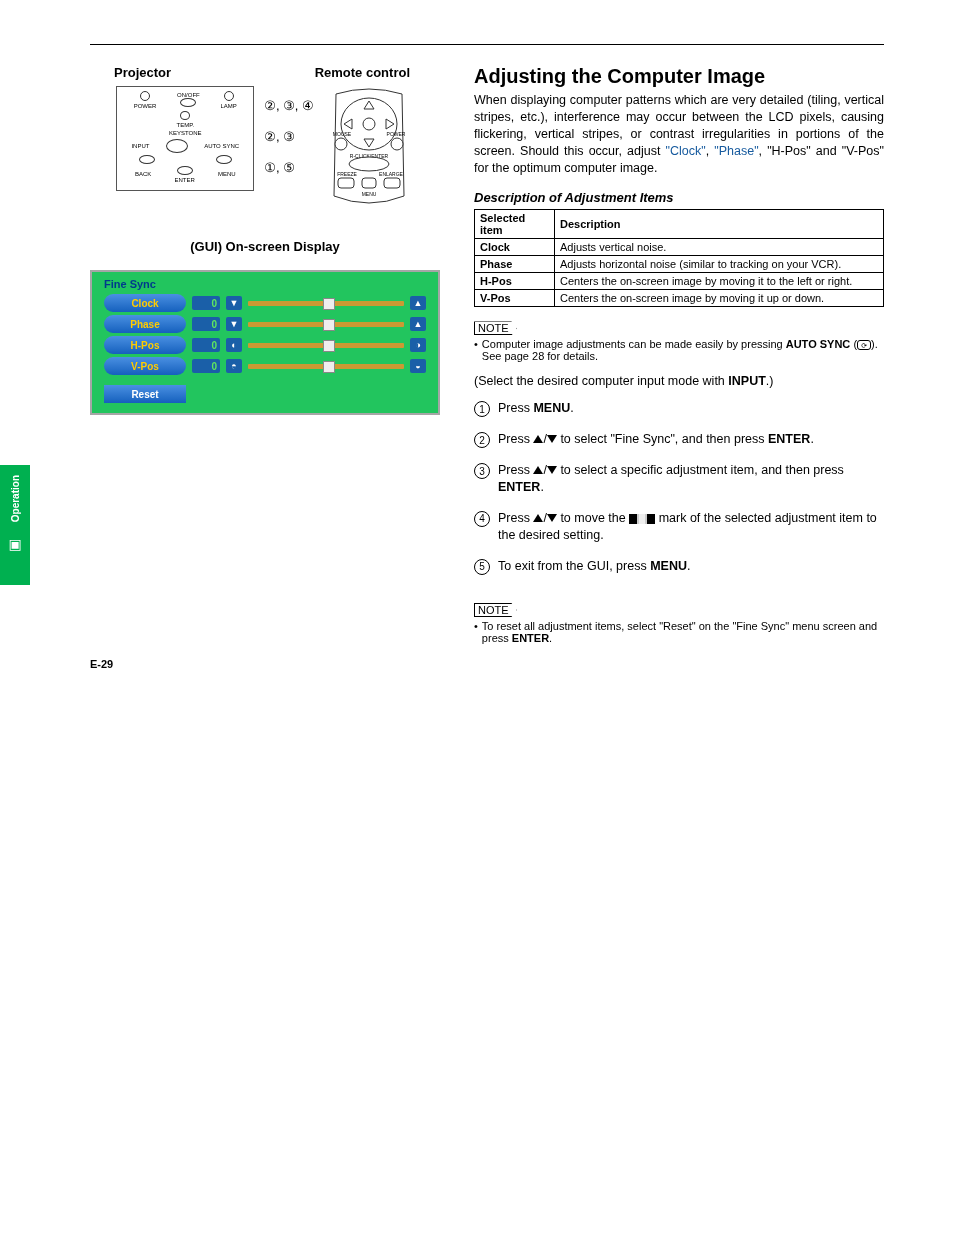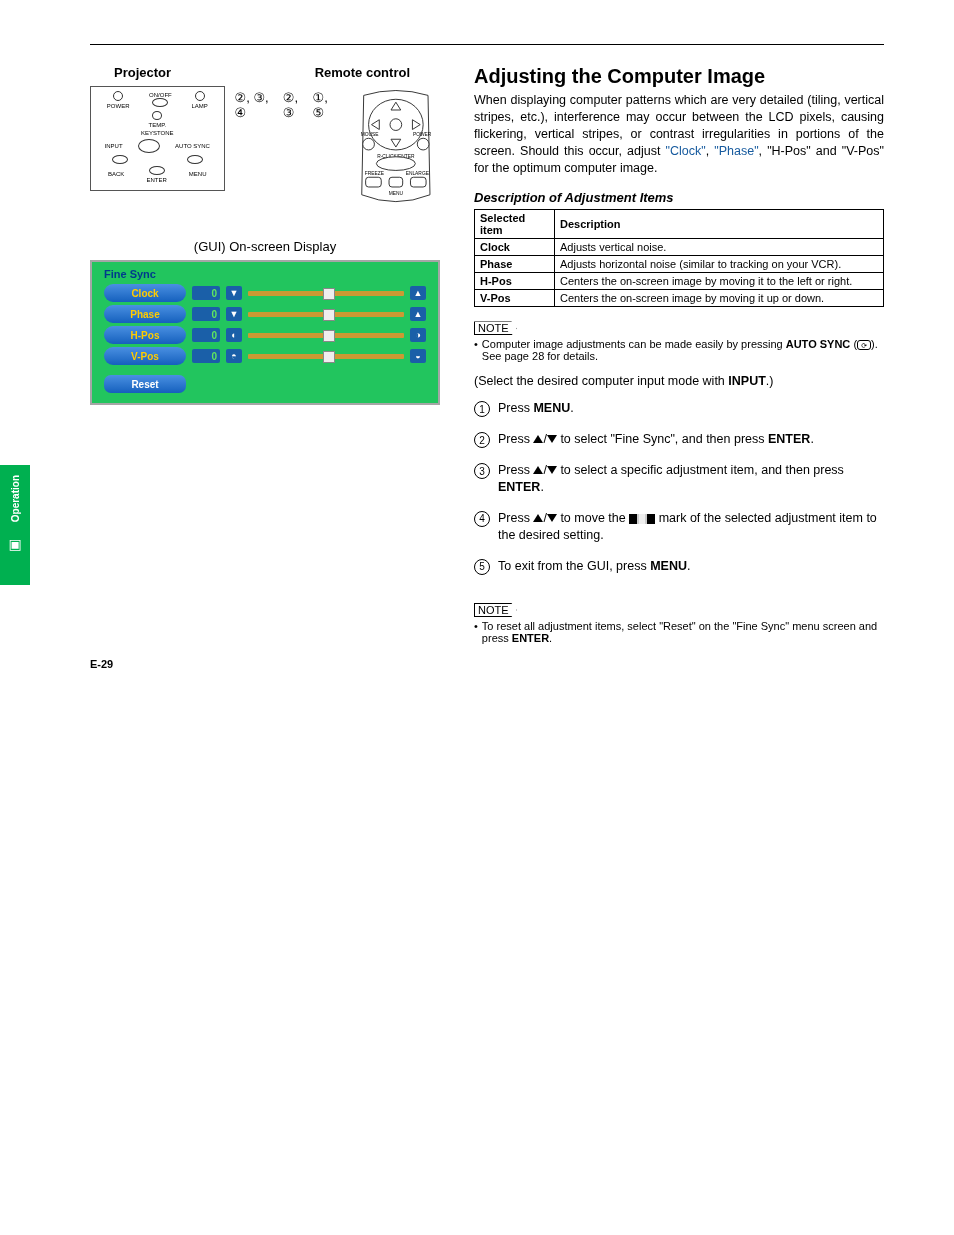--- a/index.html
+++ b/index.html
@@ -21,34 +21,34 @@
 
   .labels-row { display: flex; justify-content: space-between; font-weight: bold; font-size: 13px; margin-bottom: 6px; padding: 0 30px 0 24px;}
   .diagrams-row { display: flex; gap: 10px; align-items: flex-start; justify-content: center; }
   .projector-box { width: 138px; height: 105px; border: 1px solid #555; position: relative; font-size: 6px; background:#fff; }
   .proj-inner { padding: 4px 6px; position: relative; height: 100%; }
   .proj-row { display: flex; justify-content: space-around; align-items: center; margin-bottom: 2px; }
   .tiny { font-size: 6px; text-align: center; line-height: 1.1; }
   .oval { width: 16px; height: 9px; border: 1px solid #333; border-radius: 50%; display:inline-block; }
   .circbtn { width: 10px; height: 10px; border-radius: 50%; border: 1px solid #333; display: inline-block; background:#fff; }
 
-  .callouts { display: flex; flex-direction: row; justify-content: space-around; height: 105px; font-size: 13px; padding: 4px 0 8px; }
+  .callouts { display: flex; flex-direction: column; justify-content: space-around; height: 105px; font-size: 13px; padding: 4px 0 8px; }
   .callout-line { position: relative; }
   .remote-svg { width: 90px; height: 125px; }
 
-  .gui-title { text-align: center; font-weight: normal; font-size: 13px; margin: 28px 0 6px; }
+  .gui-title { text-align: center; font-weight: bold; font-size: 13px; margin: 28px 0 16px; }
   .gui-panel { border: 2px solid #a6a6a6; background: #22c55e; padding: 6px 12px 10px; }
   .gui-header { font-size: 11px; color: #003a8c; font-weight: bold; margin-bottom: 4px; }
   .gui-row { display: flex; align-items: center; gap: 6px; margin-bottom: 3px; }
   .gui-label { width: 82px; height: 18px; border-radius: 9px; background: linear-gradient(#4a90e2,#1560bd); color: #ffcc00; font-size: 10px; font-weight: bold; display: flex; align-items: center; justify-content: center; }
   .gui-val { width: 28px; height: 14px; background: #1a5fa8; color: #5fe65f; font-size: 10px; font-weight:bold; display: flex; align-items: center; justify-content: flex-end; padding-right:3px; border-radius:2px;}
   .gui-arrow, .gui-arrow-r { width: 16px; height: 14px; background: #1a5fa8; display:flex; align-items:center; justify-content:center; color:#fff; font-size:9px; border-radius:2px;}
   .gui-slider { flex: 1; height: 5px; background: #c93; position: relative; border-radius:1px;}
   .gui-slider::after { content:''; position:absolute; left:48%; top:-3px; width:10px; height:10px; background:#eee; border:1px solid #888; }
-  .gui-reset { width: 82px; height: 18px; border-radius: 7px; background: linear-gradient(#4a90e2,#1560bd); color: #fff; font-size: 10px; font-weight: bold; display: flex; align-items: center; justify-content: center; margin-top: 10px; }
+  .gui-reset { width: 82px; height: 18px; border-radius: 0; background: linear-gradient(#4a90e2,#1560bd); color: #fff; font-size: 10px; font-weight: bold; display: flex; align-items: center; justify-content: center; margin-top: 10px; }
 
   .h2 { font-size: 20px; font-weight: bold; margin-bottom: 4px; }
   .intro { font-size: 12.5px; text-align: justify; line-height: 1.35; }
   .link { color: #165a9e; }
   .h3 { font-size: 13px; font-weight: bold; font-style: italic; margin: 14px 0 4px; }
 
   table.desc { width: 100%; border-collapse: collapse; font-size: 11px; }
   table.desc th, table.desc td { border: 1px solid #000; padding: 2px 5px; text-align: left; }
   table.desc th { font-weight: bold; }
   table.desc td:first-child, table.desc th:first-child { font-weight: bold; width: 80px; }

